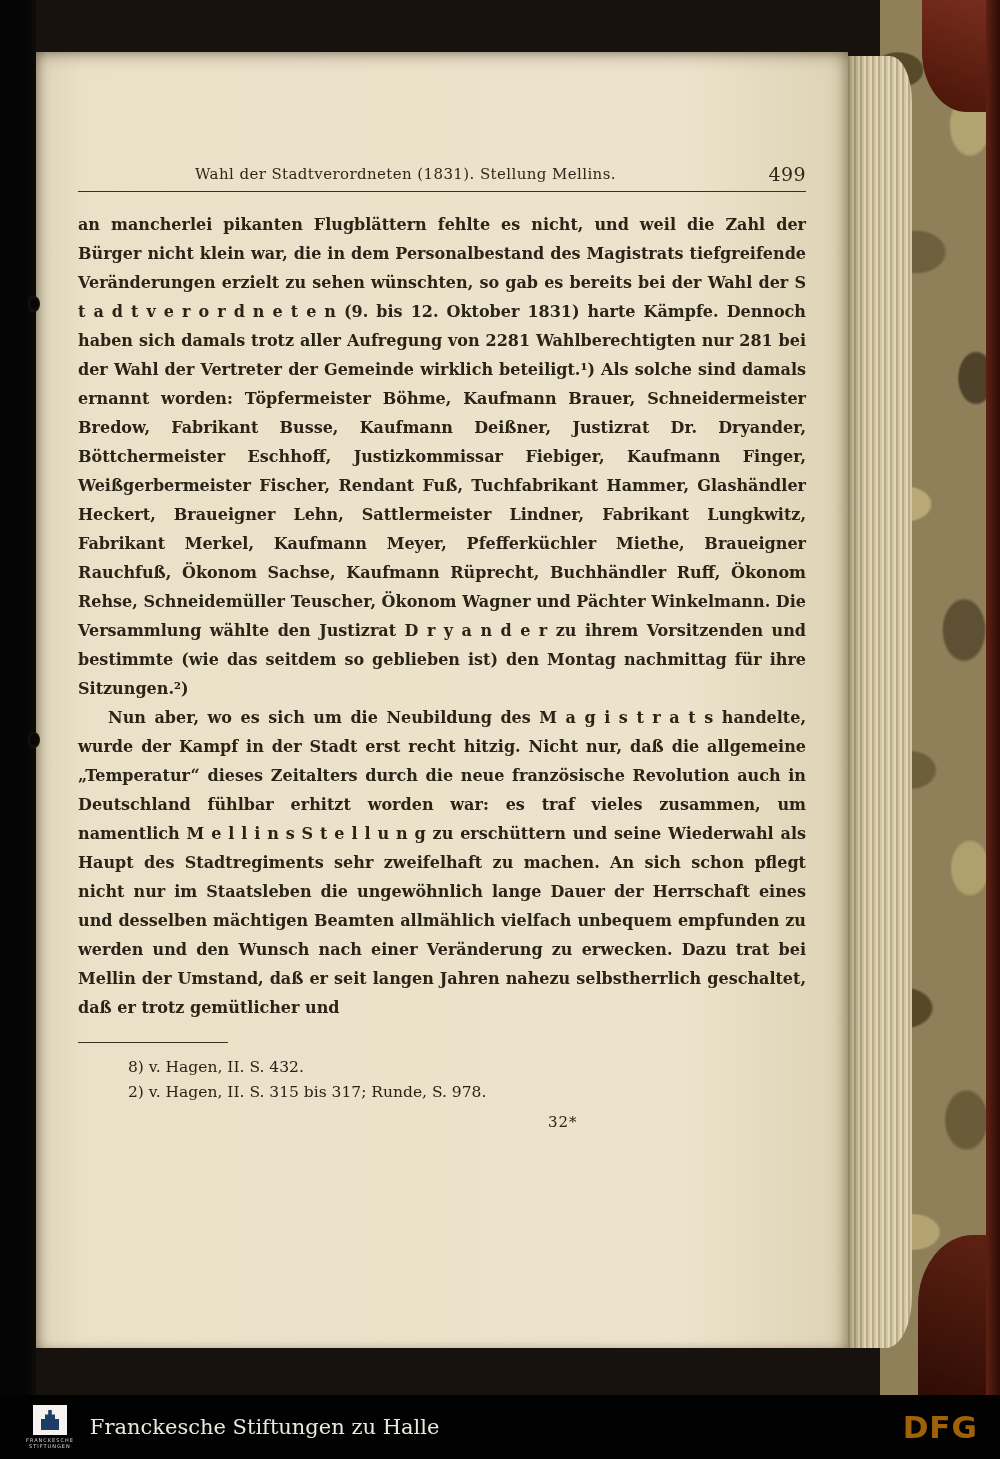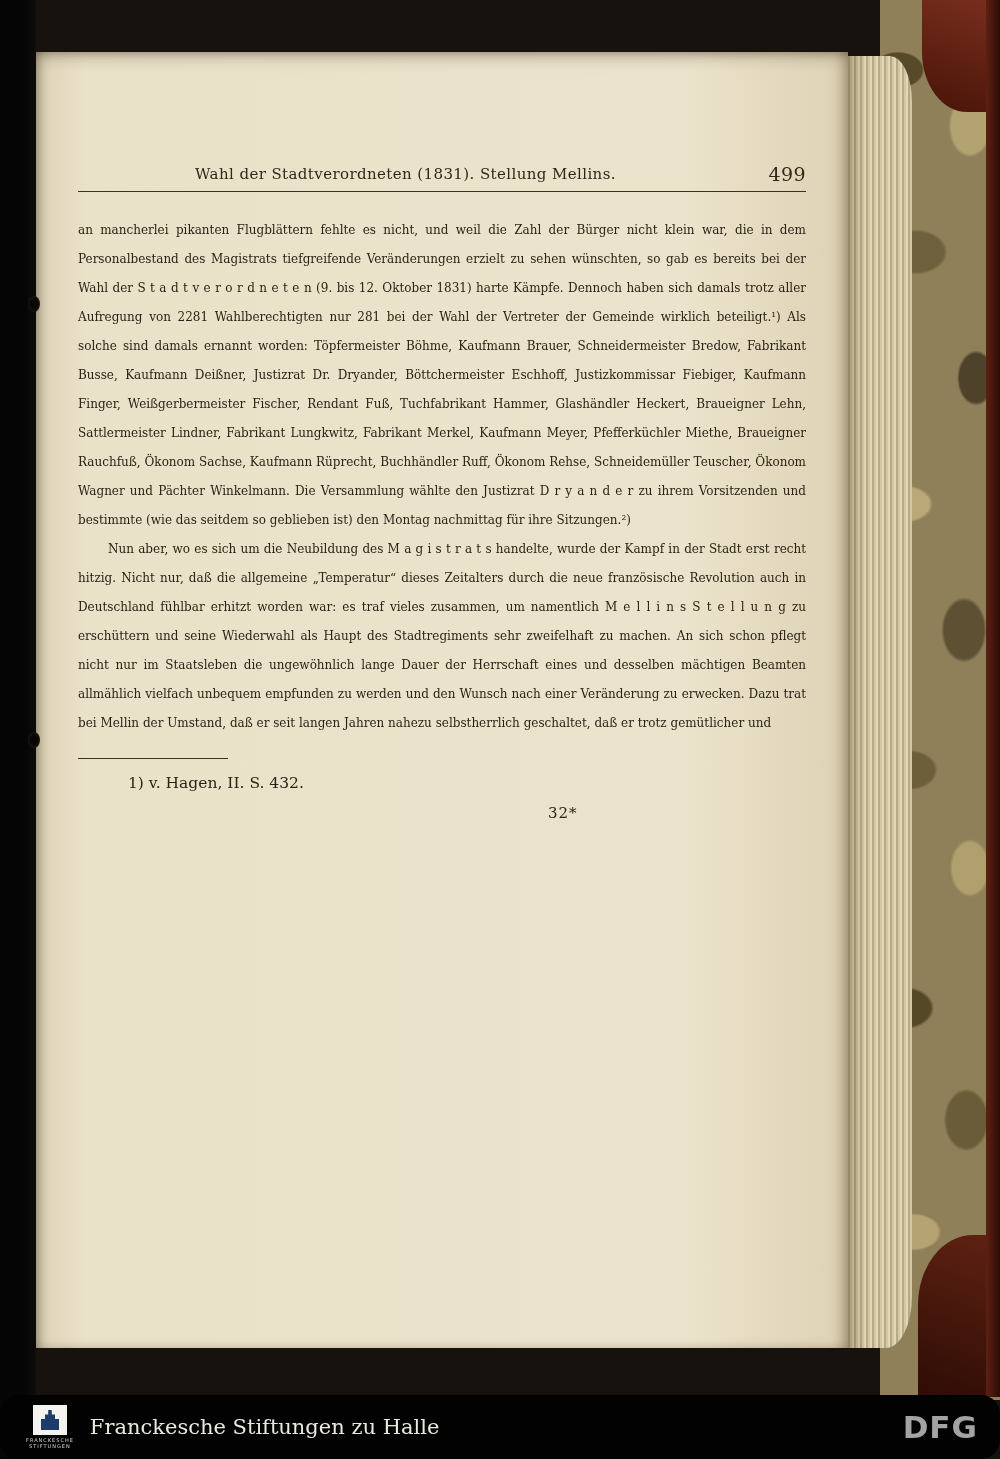--- a/index.html
+++ b/index.html
@@ -96,24 +96,25 @@
     gap: 9px;
   }
   .running { flex: 1; text-align: center; }
   .pagenum { width: 64px; text-align: right; font-size: 19px; }
   .header-rule {
     border: 0; border-top: 1.6px solid #3a3122;
     margin: 7px 0 0 0;
   }
 
   .body-text {
-    margin-top: 24px;
-    font-size: 12px;
+    margin-top: 18px;
+    font-size: 16px;
     line-height: 29px;
     text-align: justify;
+    font-weight: bold;
   }
   .body-text p { margin: 0; }
   .body-text p + p { text-indent: 30px; }
 
   .footnote-rule {
     border: 0; border-top: 1.3px solid #3a3122;
     width: 150px; margin: 20px 0 12px 0;
   }
   .footnotes {
     font-size: 15.5px; line-height: 25px;
@@ -126,21 +127,20 @@
     letter-spacing: 1px;
   }
 
   
   .footer {
     position: absolute; left: 0; bottom: 0;
     width: 100%; height: 64px;
     background: #020202;
     display: flex; align-items: center;
     z-index: 10;
-    border-radius: 19px;
   }
   .stamp {
     margin-left: 26px;
     display: flex; flex-direction: column; align-items: center;
   }
   .stamp-box {
     width: 34px; height: 30px;
     background: #f4f3ef;
     display: flex; align-items: center; justify-content: center;
   }
@@ -158,21 +158,21 @@
     color: #ece8dd;
     font-size: 21px;
     font-family: "DejaVu Serif", serif;
   }
   .dfg {
     margin-left: auto; margin-right: 22px;
     font-family: "DejaVu Sans", sans-serif;
     font-weight: bold;
     font-size: 31px;
     letter-spacing: 1px;
-    color: #a3a3a3;
+    color: #a16207;
   }
 </style>
 </head>
 <body>
 
 <div class="scan">
 
   <div class="cover"></div>
   <div class="leather-top"></div>
   <div class="leather-bottom"></div>
@@ -187,21 +187,22 @@
     </div>
     <hr class="header-rule">
 
     <div class="body-text">
       <p>an mancherlei pikanten Flugblättern fehlte es nicht, und weil die Zahl der Bürger nicht klein war, die in dem Personalbestand des Magistrats tiefgreifende Veränderungen erzielt zu sehen wünschten, so gab es bereits bei der Wahl der S t a d t v e r o r d n e t e n (9. bis 12. Oktober 1831) harte Kämpfe. Dennoch haben sich damals trotz aller Aufregung von 2281 Wahlberechtigten nur 281 bei der Wahl der Vertreter der Gemeinde wirklich beteiligt.¹) Als solche sind damals ernannt worden: Töpfermeister Böhme, Kaufmann Brauer, Schneidermeister Bredow, Fabrikant Busse, Kaufmann Deißner, Justizrat Dr. Dryander, Böttchermeister Eschhoff, Justizkommissar Fiebiger, Kaufmann Finger, Weißgerbermeister Fischer, Rendant Fuß, Tuchfabrikant Hammer, Glashändler Heckert, Braueigner Lehn, Sattlermeister Lindner, Fabrikant Lungkwitz, Fabrikant Merkel, Kaufmann Meyer, Pfefferküchler Miethe, Braueigner Rauchfuß, Ökonom Sachse, Kaufmann Rüprecht, Buchhändler Ruff, Ökonom Rehse, Schneidemüller Teuscher, Ökonom Wagner und Pächter Winkelmann. Die Versammlung wählte den Justizrat D r y a n d e r zu ihrem Vorsitzenden und bestimmte (wie das seitdem so geblieben ist) den Montag nachmittag für ihre Sitzungen.²)</p>
       <p>Nun aber, wo es sich um die Neubildung des M a g i s t r a t s handelte, wurde der Kampf in der Stadt erst recht hitzig. Nicht nur, daß die allgemeine „Temperatur“ dieses Zeitalters durch die neue französische Revolution auch in Deutschland fühlbar erhitzt worden war: es traf vieles zusammen, um namentlich M e l l i n s  S t e l l u n g zu erschüttern und seine Wiederwahl als Haupt des Stadtregiments sehr zweifelhaft zu machen. An sich schon pflegt nicht nur im Staatsleben die ungewöhnlich lange Dauer der Herrschaft eines und desselben mächtigen Beamten allmählich vielfach unbequem empfunden zu werden und den Wunsch nach einer Veränderung zu erwecken. Dazu trat bei Mellin der Umstand, daß er seit langen Jahren nahezu selbstherrlich geschaltet, daß er trotz gemütlicher und</p>
     </div>
 
     <hr class="footnote-rule">
     <div class="footnotes">
-      <div>1) v. Hagen, II. S. 432.</div>
+      <div>8) v. Hagen, II. S. 432.</div>
+      <div>2) v. Hagen, II. S. 315 bis 317; Runde, S. 978.</div>
     </div>
 
     <div class="signature">32*</div>
   </div>
 
   <div class="binding-hole hole-1"></div>
   <div class="binding-hole hole-2"></div>
 
   <div class="footer">
     <div class="stamp">

